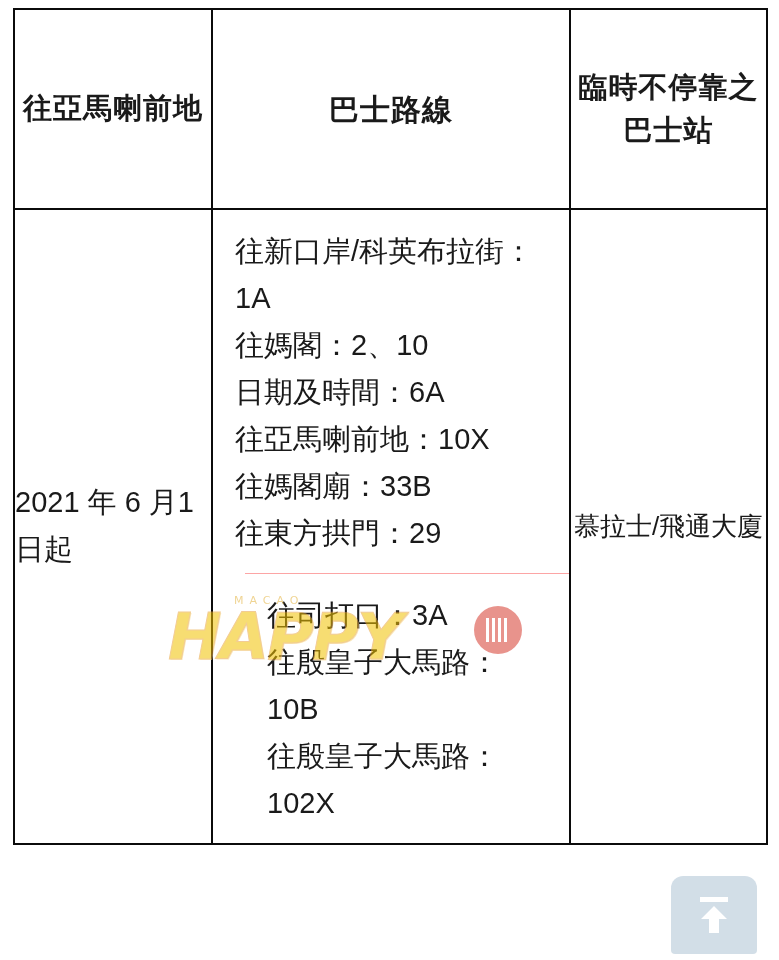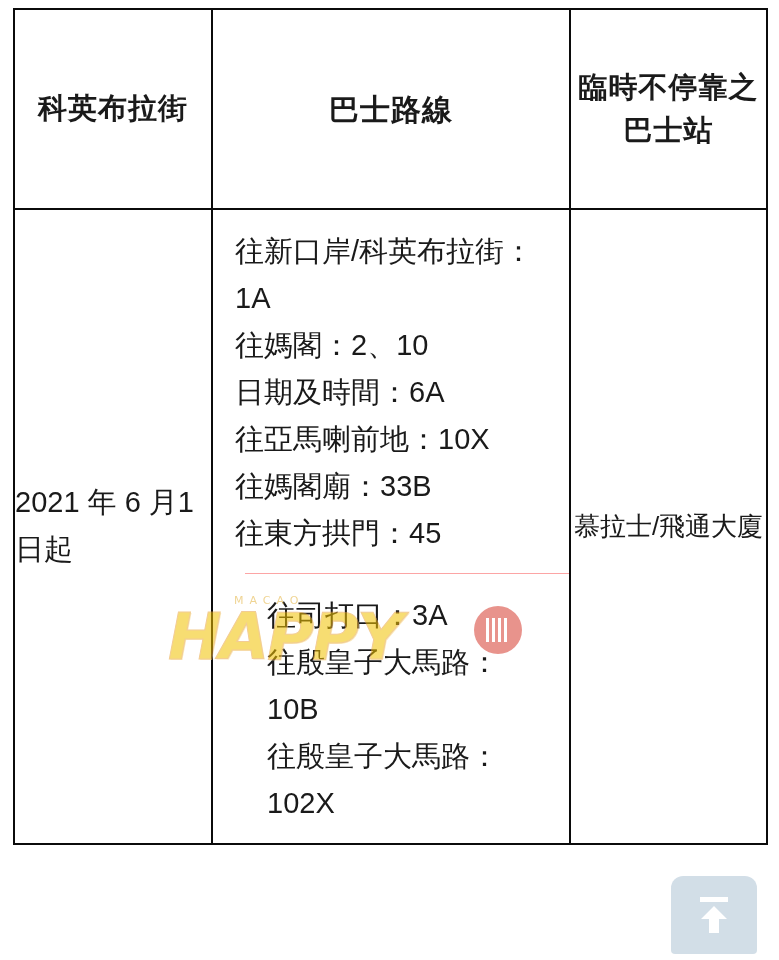--- a/index.html
+++ b/index.html
@@ -176,36 +176,36 @@
 
   <div class="tbl-wrap">
     <table class="schedule">
       <colgroup>
         <col class="col-date">
         <col class="col-route">
         <col class="col-stop">
       </colgroup>
       <thead>
         <tr>
-          <th class="head-date">科英布拉街</th>
+          <th class="head-date">往亞馬喇前地</th>
           <th class="head-route">巴士路線</th>
           <th class="head-stop">臨時不停靠之巴士站</th>
         </tr>
       </thead>
       <tbody>
         <tr>
           <td class="cell-date">2021 年 6 月1日起</td>
           <td class="routes">
             <div class="route-block">
               <div class="route-line">往新口岸/科英布拉街：1A</div>
               <div class="route-line">往媽閣：2、10</div>
               <div class="route-line">日期及時間：6A</div>
               <div class="route-line">往亞馬喇前地：10X</div>
               <div class="route-line">往媽閣廟：33B</div>
-              <div class="route-line">往東方拱門：45</div>
+              <div class="route-line">往東方拱門：29</div>
             </div>
             <div class="route-block">
               <div class="route-line">往司打口：3A</div>
               <div class="route-line">往殷皇子大馬路：10B</div>
               <div class="route-line">往殷皇子大馬路：102X</div>
             </div>
           </td>
           <td class="cell-stop">慕拉士/飛通大廈</td>
         </tr>
       </tbody>

